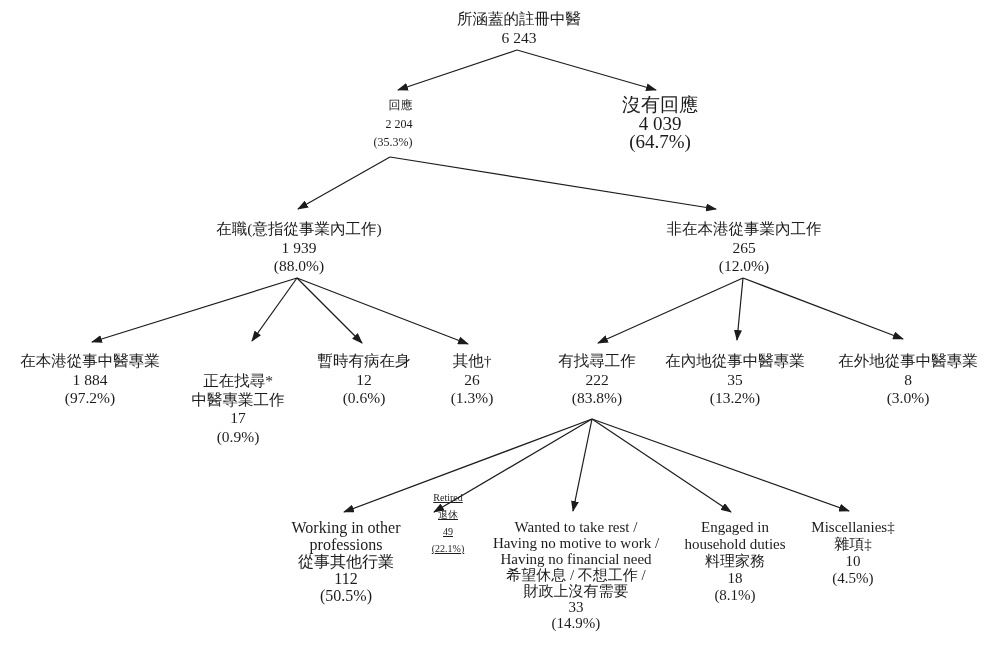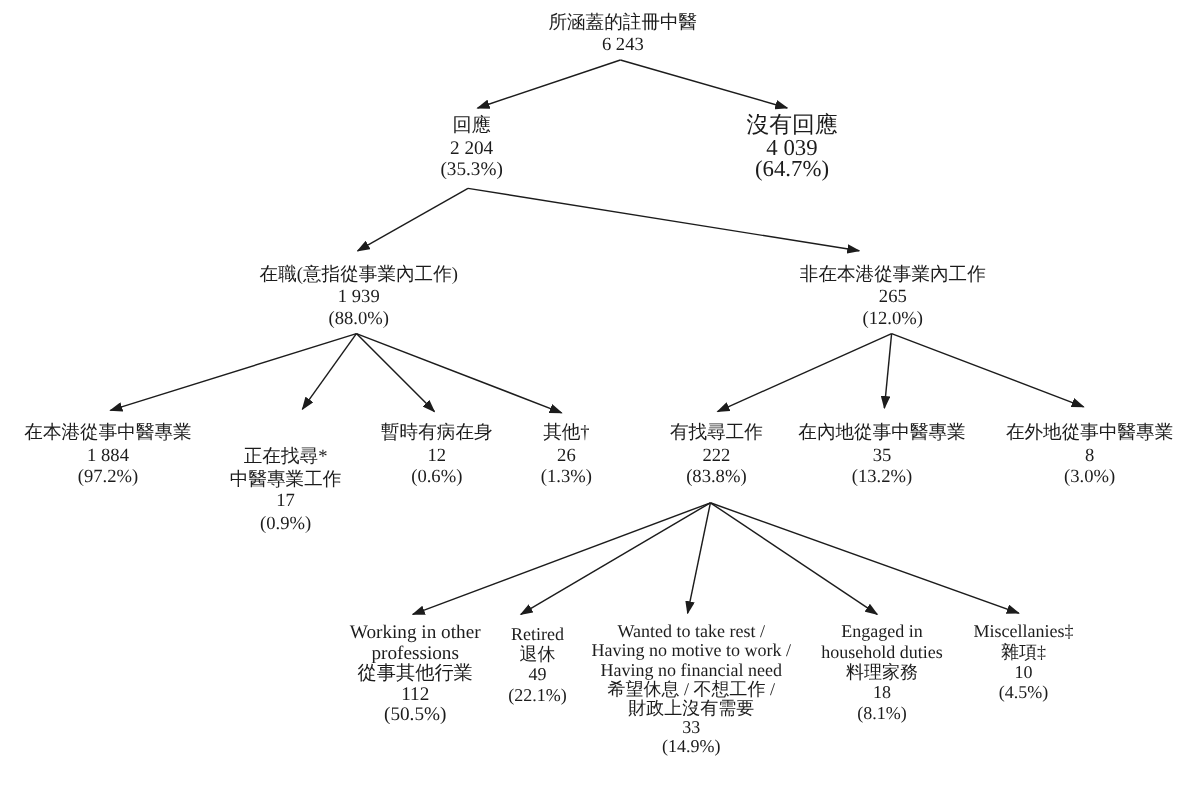--- a/index.html
+++ b/index.html
@@ -47,21 +47,21 @@
         <line x1="592" y1="419" x2="573" y2="511" stroke="#1c1c1c" stroke-width="1.2" marker-end="url(#ah)"></line>
         <line x1="592" y1="419" x2="731" y2="512" stroke="#1c1c1c" stroke-width="1.2" marker-end="url(#ah)"></line>
         <line x1="592" y1="419" x2="849" y2="511" stroke="#1c1c1c" stroke-width="1.2" marker-end="url(#ah)"></line>
       </g>
   </svg>
   <div id="node-layer">
       <div class="node" style="left: 519px; top: 10px; line-height: 18.5px; font-size: 15.5px;">
         <span class="line">所涵蓋的註冊中醫</span>
         <span class="line">6 243</span>
       </div>
-      <div class="node" style="left: 393px; top: 96px; line-height: 18.5px; font-size: 16px;">
+      <div class="node" style="left: 393px; top: 96px; line-height: 18.5px; font-size: 12px; text-align: right;">
         <span class="line">回應</span>
         <span class="line">2 204</span>
         <span class="line">(35.3%)</span>
       </div>
       <div class="node" style="left: 660px; top: 96px; line-height: 18.5px; font-size: 19px;">
         <span class="line">沒有回應</span>
         <span class="line">4 039</span>
         <span class="line">(64.7%)</span>
       </div>
       <div class="node" style="left: 299px; top: 220px; line-height: 18.5px; font-size: 15.5px;">
@@ -110,21 +110,21 @@
         <span class="line">8</span>
         <span class="line">(3.0%)</span>
       </div>
       <div class="node" style="left: 346px; top: 519px; line-height: 17px; font-size: 16px;">
         <span class="line">Working in other</span>
         <span class="line">professions</span>
         <span class="line">從事其他行業</span>
         <span class="line">112</span>
         <span class="line">(50.5%)</span>
       </div>
-      <div class="node" style="left: 448px; top: 521px; line-height: 17px; font-size: 15px;">
+      <div class="node" style="left: 448px; top: 489px; line-height: 17px; font-size: 10px; text-decoration: underline;">
         <span class="line">Retired</span>
         <span class="line">退休</span>
         <span class="line">49</span>
         <span class="line">(22.1%)</span>
       </div>
       <div class="node" style="left: 576px; top: 519px; line-height: 16px; font-size: 15px;">
         <span class="line">Wanted to take rest /</span>
         <span class="line">Having no motive to work /</span>
         <span class="line">Having no financial need</span>
         <span class="line">希望休息 / 不想工作 /</span>

